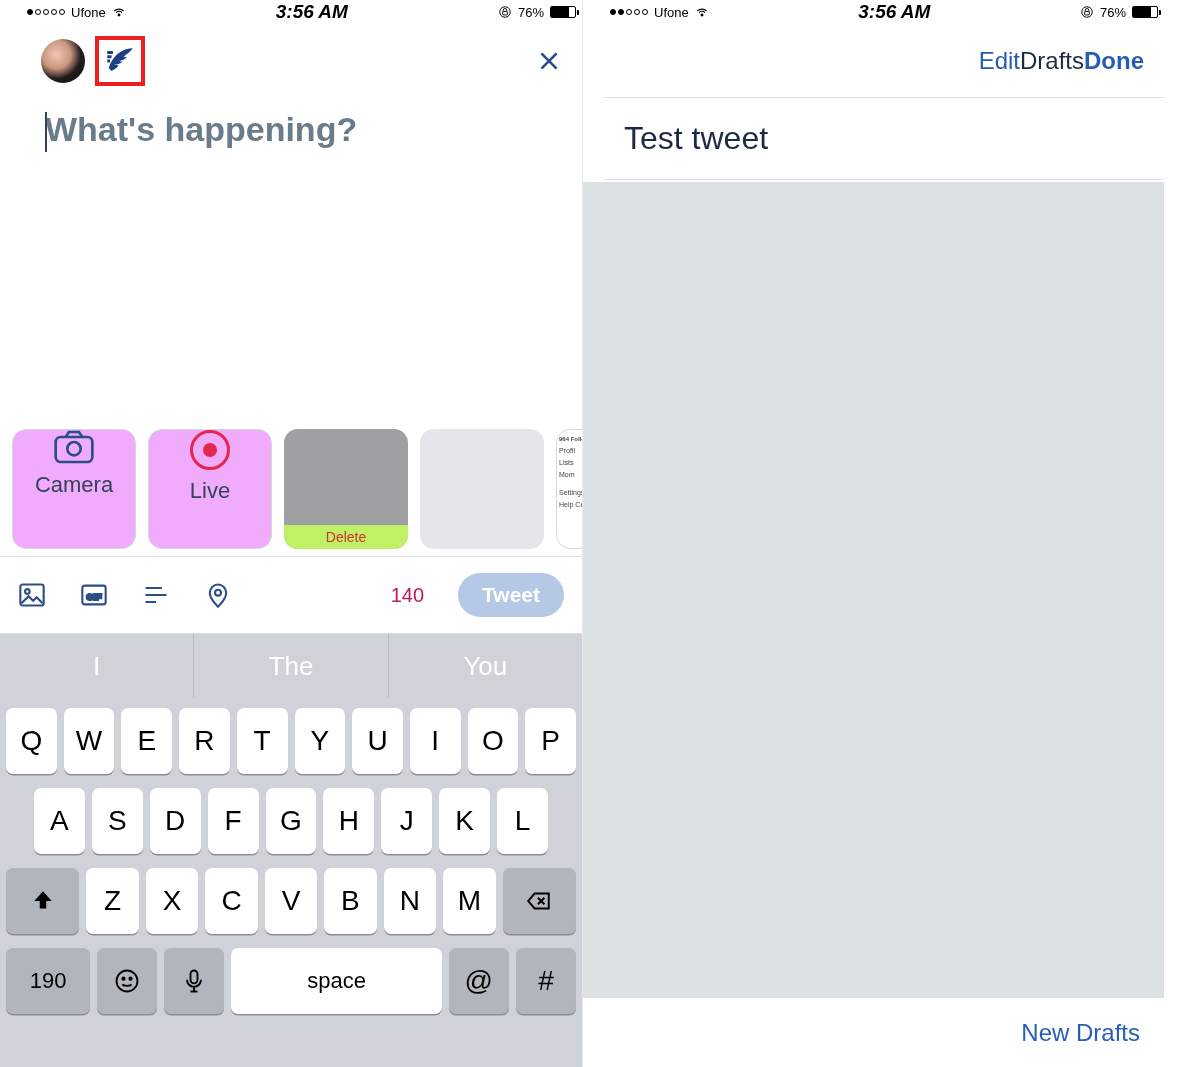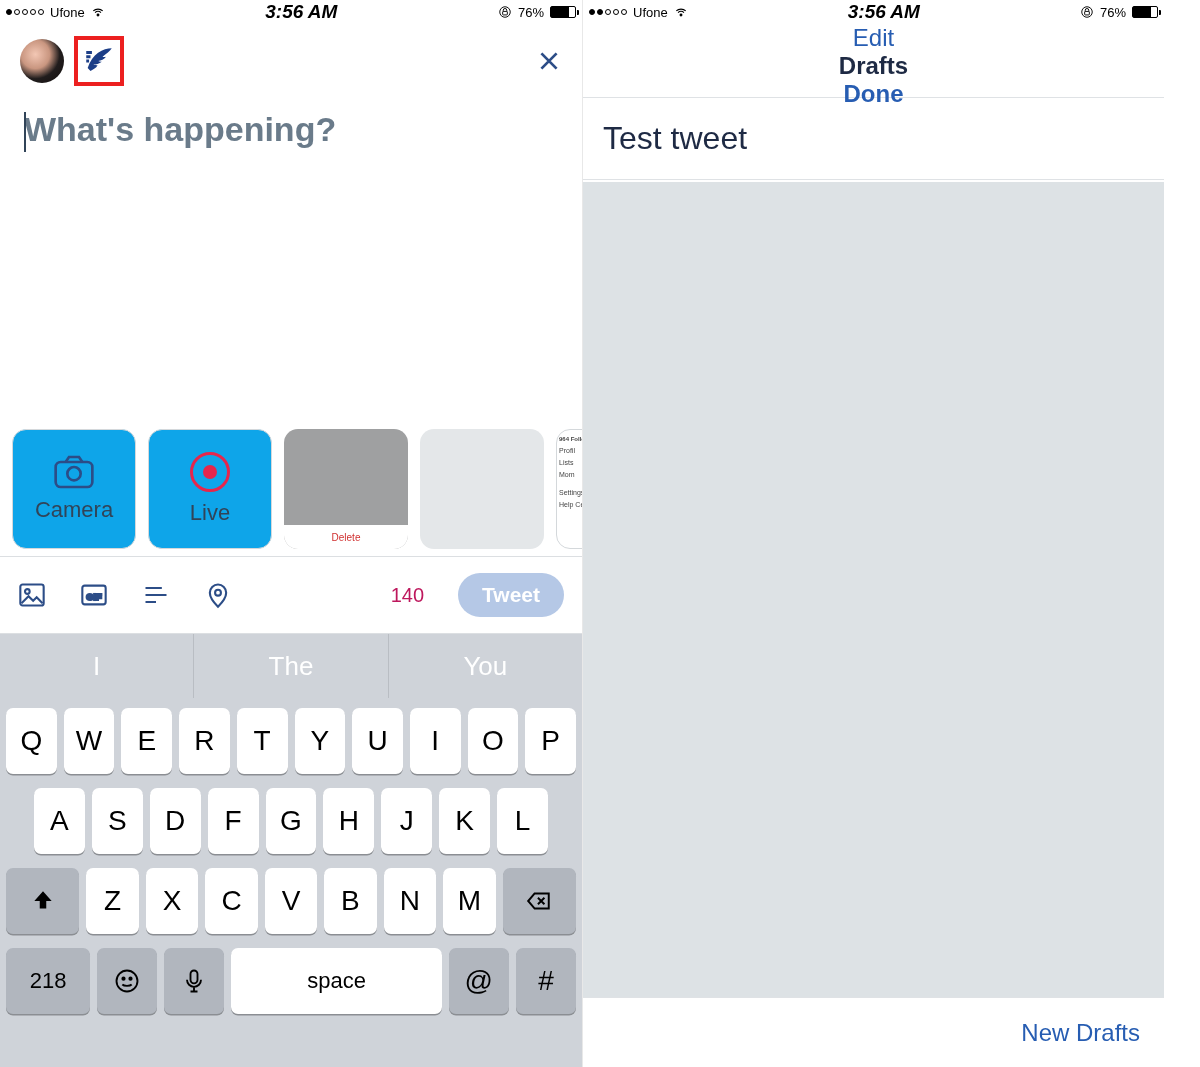--- a/index.html
+++ b/index.html
@@ -1,18 +1,18 @@
 <!DOCTYPE html>
 <html><head>
 <meta charset="utf-8">
 <style>
   * { box-sizing: border-box; margin: 0; padding: 0; }
   html, body { width: 1200px; height: 1067px; font-family: -apple-system, "Helvetica Neue", Arial, sans-serif; background: #fff; }
   .wrap { display: flex; width: 1200px; height: 1067px; }
-  .pane { width: 582px; height: 1067px; position: relative; overflow: hidden; background: #fff; }
+  .pane { width: 582px; height: 1067px; position: relative; overflow: hidden; background: #fff; padding-left: 21px; }
   .pane.right { width: 582px; border-left: 1px solid #e8e8e8; }
 
   
   .status-bar { height: 24px; display: flex; align-items: center; justify-content: space-between; padding: 0 6px; font-size: 13px; font-weight: 500; color: #000; }
   .status-left, .status-right { display: flex; align-items: center; gap: 6px; }
   .signal-dots { display: flex; gap: 2px; align-items: center; }
   .signal-dots .dot { width: 6px; height: 6px; border-radius: 50%; border: 1px solid #000; }
   .signal-dots .dot.on { background: #000; }
   .carrier { font-size: 13px; }
   .wifi-icon svg { width: 14px; height: 14px; display: block; }
@@ -30,27 +30,27 @@
   .drafts-button { width: 50px; height: 50px; border: 4px solid #ec2020; display: flex; align-items: center; justify-content: center; }
   .feather-icon svg { width: 34px; height: 34px; display: block; }
   .close-icon svg { width: 26px; height: 26px; display: block; }
 
   
   .compose-placeholder { padding: 12px 24px; font-size: 34px; font-weight: 700; color: #6a7b8a; position: relative; }
   .compose-placeholder .cursor { position: absolute; left: 24px; top: 14px; width: 2px; height: 40px; background: #314458; }
 
   
   .media-strip { position: absolute; bottom: 513px; left: 0; right: 0; height: 130px; display: flex; align-items: center; gap: 12px; padding: 0 12px; }
-  .media-tile { width: 124px; height: 120px; border: 1px solid #d4d8db; border-radius: 14px; background: #0ea5e9; display: flex; flex-direction: column; align-items: center; justify-content: center; gap: 8px; font-size: 22px; color: #314458; flex-shrink: 0; }
+  .media-tile { width: 124px; height: 120px; border: 1px solid #d4d8db; border-radius: 14px; background: #f0abfc; display: flex; flex-direction: column; align-items: center; gap: 8px; font-size: 22px; color: #314458; flex-shrink: 0; }
   .media-tile .cam-icon svg { width: 40px; height: 34px; display: block; }
   .media-tile .periscope-icon { width: 40px; height: 40px; border-radius: 50%; border: 3px solid #e6264c; display: flex; align-items: center; justify-content: center; }
   .media-tile .periscope-icon .inner { width: 14px; height: 14px; border-radius: 50%; background: #e6264c; }
   .thumb { width: 124px; height: 120px; border-radius: 14px; background: #9fa0a1; flex-shrink: 0; position: relative; overflow: hidden; }
   .thumb.light { background: #e4e7e9; }
-  .thumb .del { position: absolute; bottom: 0; left: 0; right: 0; height: 24px; background: #ffffff; color: #d03030; font-size: 10px; display: flex; align-items: center; justify-content: center; }
+  .thumb .del { position: absolute; bottom: 0; left: 0; right: 0; height: 24px; background: #bef264; color: #d03030; font-size: 14px; display: flex; align-items: center; justify-content: center; }
   .thumb.menu { width: 40px; background: #fff; border: 1px solid #d4d8db; font-size: 7px; color: #444; padding: 4px 2px; line-height: 10px; overflow: hidden; display: flex; flex-direction: column; gap: 2px; }
   .thumb.menu .row { white-space: nowrap; overflow: hidden; }
   .thumb.menu .row.b { font-weight: 600; font-size: 6px; }
 
   
   .compose-toolbar { position: absolute; bottom: 433px; left: 0; right: 0; height: 78px; border-top: 1px solid #dcdfe2; border-bottom: 1px solid #dcdfe2; display: flex; align-items: center; padding: 0 18px; gap: 34px; }
   .tb-icon svg { width: 28px; height: 28px; display: block; }
   .tb-spacer { flex: 1; }
   .char-count { font-size: 20px; color: #be185d; }
   .tweet-button { background: #b5c8e6; color: #fff; font-size: 21px; font-weight: 600; border-radius: 999px; padding: 10px 24px; }
@@ -64,23 +64,23 @@
   .key-row { display: flex; gap: 7px; justify-content: center; }
   .key { background: #fff; border-radius: 7px; box-shadow: 0 1.5px 0 #8b8e93; height: 66px; display: flex; align-items: center; justify-content: center; font-size: 28px; color: #000; flex: 1; min-width: 0; }
   .key.wide { flex: 1.4; }
   .key.mod { background: #b1b6be; }
   .key.space { flex: 3.5; font-size: 22px; }
   .key-row.r2 { padding: 0 28px; }
   .shift-icon svg, .backspace-icon svg { width: 26px; height: 26px; display: block; }
   .emoji-icon svg, .mic-icon svg { width: 28px; height: 28px; display: block; }
 
   
-  .drafts-nav { height: 74px; border-bottom: 1px solid #dfe2e5; display: flex; align-items: center; justify-content: flex-start; padding: 0 20px; flex-direction: column; }
+  .drafts-nav { height: 74px; border-bottom: 1px solid #dfe2e5; display: flex; align-items: center; justify-content: flex-end; padding: 0 20px; }
   .drafts-nav .link { color: #275db2; font-size: 24px; font-weight: 400; }
-  .drafts-nav .title { font-size: 24px; font-weight: 700; color: #1e2a44; }
+  .drafts-nav .title { font-size: 24px; font-weight: 400; color: #1e2a44; }
   .drafts-list { border-bottom: 1px solid #dfe2e5; }
   .draft-item { padding: 22px 20px; font-size: 32px; color: #1e2a44; }
   .drafts-empty { position: absolute; top: 182px; bottom: 70px; left: 0; right: 0; background: #dde2e5; }
   .drafts-footer { position: absolute; bottom: 0; left: 0; right: 0; height: 70px; border-top: 1px solid #dfe2e5; display: flex; align-items: center; justify-content: flex-end; padding: 0 24px; background: #fff; }
   .new-tweet-link { color: #275db2; font-size: 24px; }
 </style>
 </head>
 <body>
 
 <div class="wrap">
@@ -256,21 +256,21 @@
           <div class="key mod wide">
             <span class="backspace-icon">
               <svg viewBox="0 0 24 24" fill="none" stroke="#000" stroke-width="1.8">
                   <path d="M8 5l-6 7 6 7h13V5z"></path>
                   <path d="M11 9l6 6M17 9l-6 6"></path>
                 </svg>
             </span>
           </div>
         </div>
         <div class="key-row">
-          <div class="key mod wide" style="font-size:22px">218</div>
+          <div class="key mod wide" style="font-size:22px">190</div>
           <div class="key mod">
             <span class="emoji-icon">
               <svg viewBox="0 0 24 24" fill="none" stroke="#000" stroke-width="1.6">
                   <circle cx="12" cy="12" r="9"></circle>
                   <circle cx="9" cy="10" r="1" fill="#000"></circle>
                   <circle cx="15" cy="10" r="1" fill="#000"></circle>
                   <path d="M8 15c1.5 1.5 6.5 1.5 8 0"></path>
                 </svg>
             </span>
           </div>

